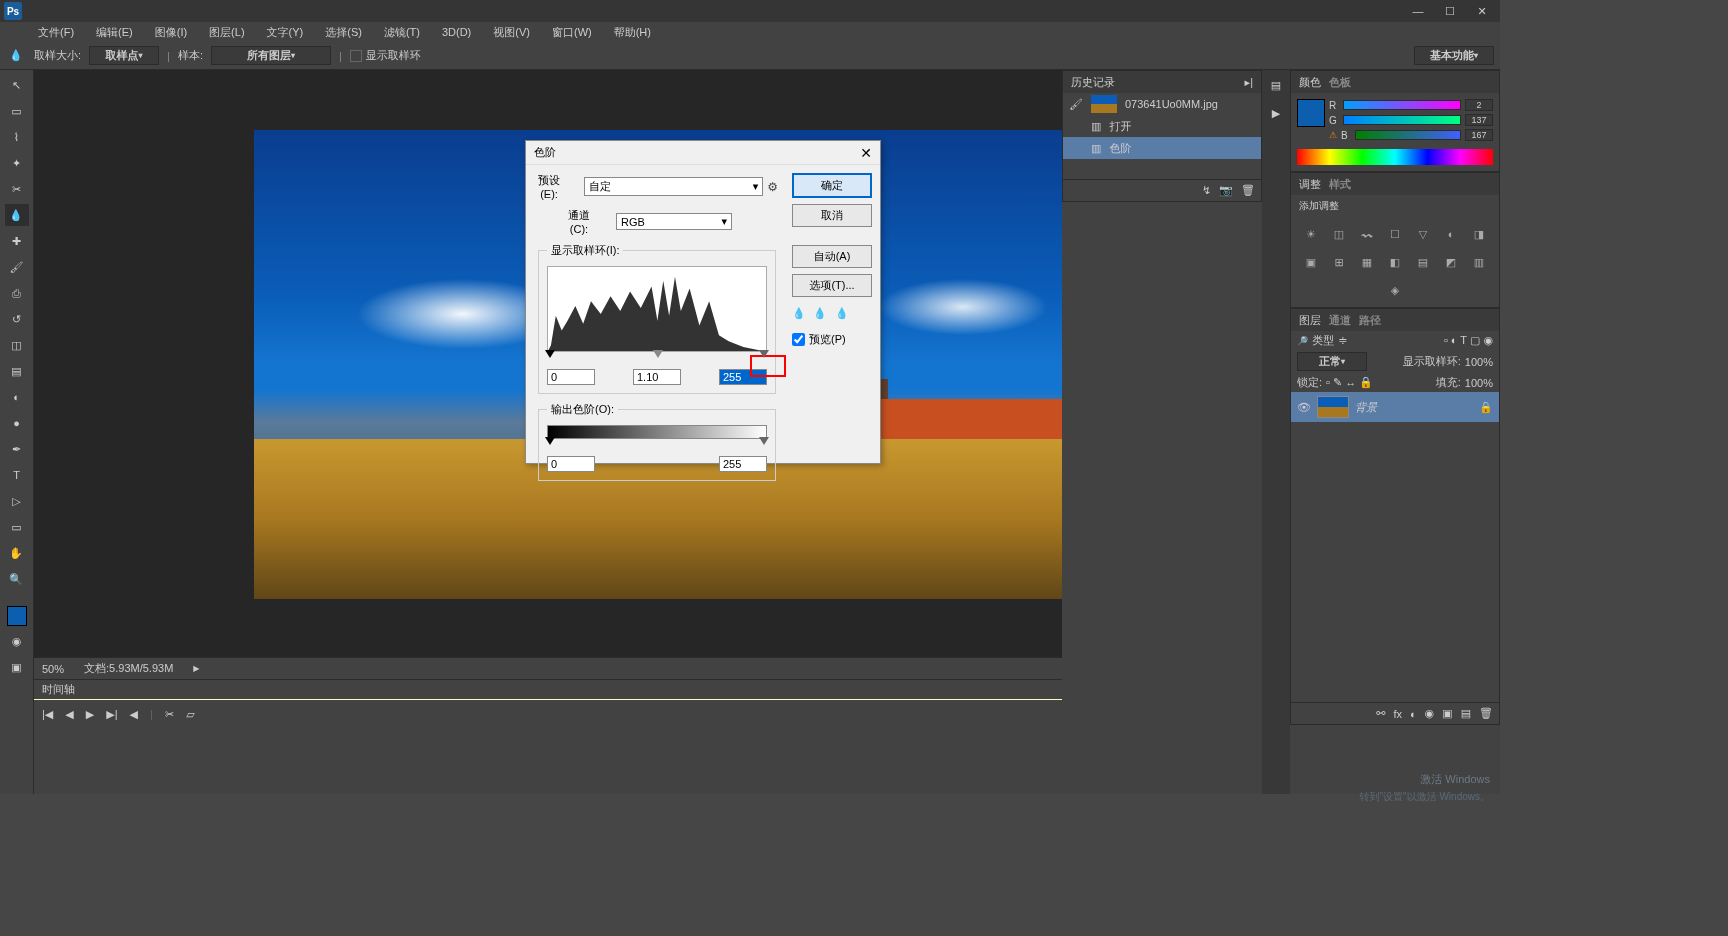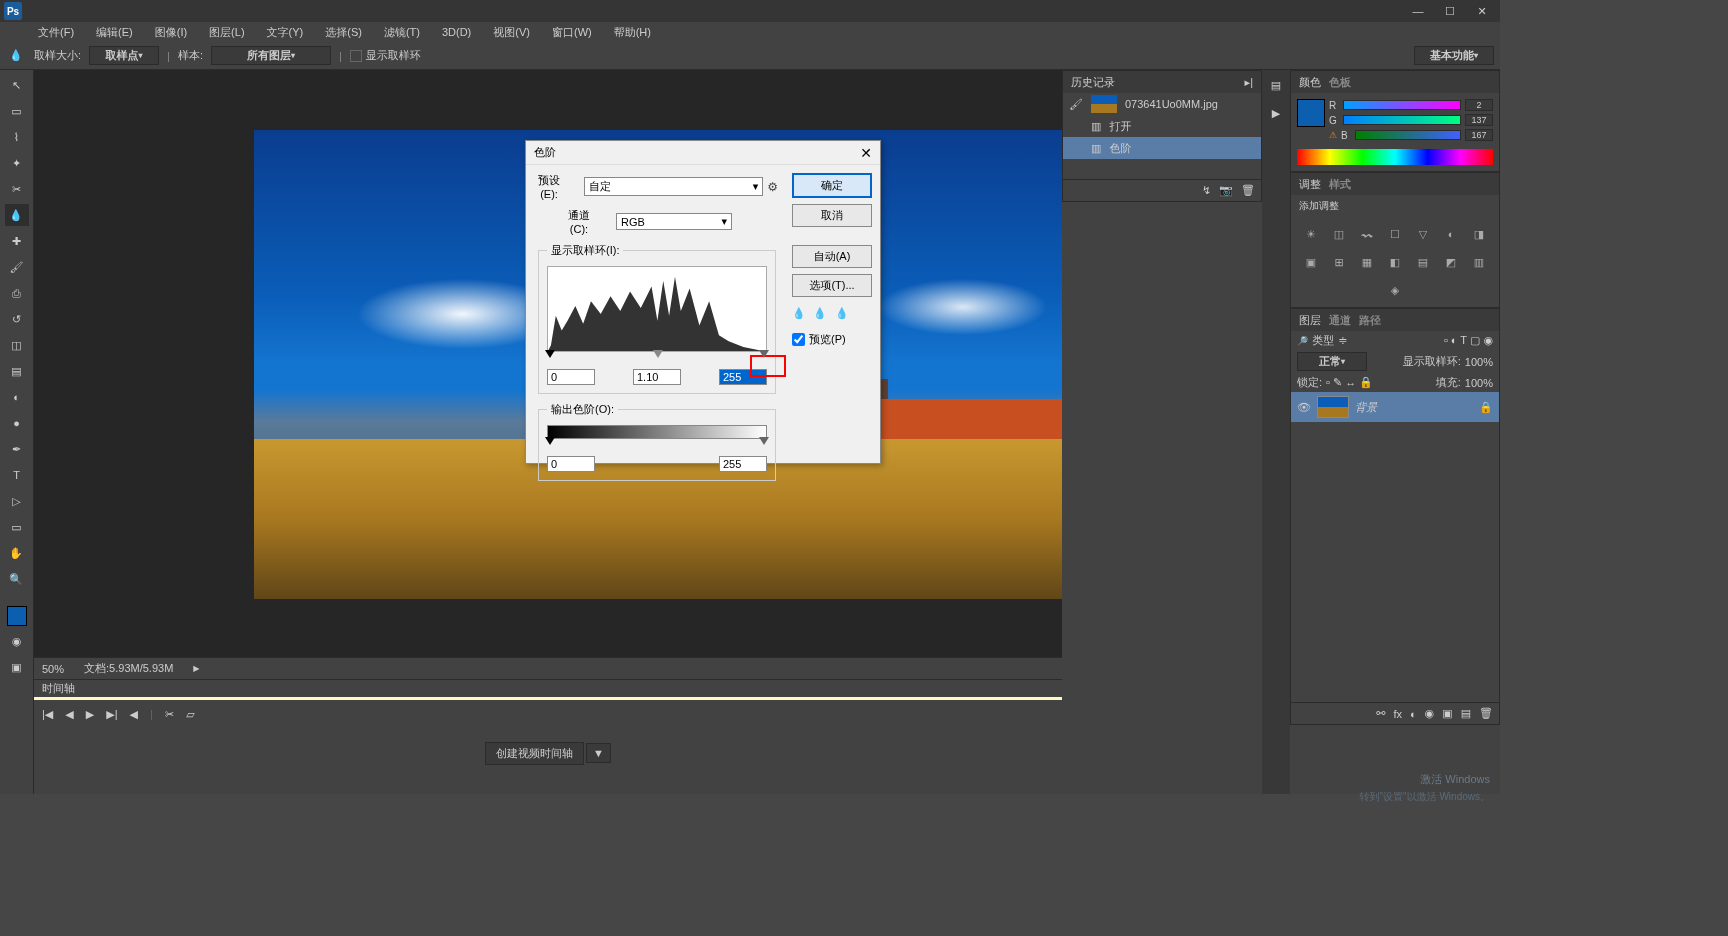--- a/index.html
+++ b/index.html
@@ -26,21 +26,21 @@
 .canvas-viewport { flex: 1; position: relative; overflow: hidden; }
 .image-stage { position: absolute; left: 220px; top: 60px; width: 834px; height: 469px; }
 .sky { position: absolute; inset: 0; background: linear-gradient(to bottom, #0a3d8f 0%, #0a5db8 35%, #1475d0 50%); }
 .clouds { position: absolute; left: 0; right: 0; top: 100px; height: 140px; background: radial-gradient(ellipse 150px 50px at 25% 60%, rgba(255,255,255,0.95), transparent 70%), radial-gradient(ellipse 180px 60px at 55% 60%, rgba(255,255,255,0.9), transparent 70%), radial-gradient(ellipse 120px 40px at 85% 55%, rgba(255,255,255,0.85), transparent 70%); }
 .mountains { position: absolute; left: 0; right: 0; top: 260px; height: 80px; background: linear-gradient(to bottom, transparent 0%, #5a7a9a 40%, #4a6a8a 100%); }
 .buildings { position: absolute; right: 20px; bottom: 120px; width: 250px; height: 80px; background: #c85020; }
 .buildings::before { content: ""; position: absolute; left: 30px; top: -20px; width: 40px; height: 20px; background: #604030; }
 .field { position: absolute; left: 0; right: 0; bottom: 0; height: 160px; background: linear-gradient(to bottom, #c89830 0%, #a87820 50%, #604618 100%); }
 .canvas-bottom { height: 22px; background: #424242; border-top: 1px solid #2b2b2b; display: flex; align-items: center; padding: 0 8px; gap: 20px; font-size: 10px; }
 .timeline-panel { height: 115px; background: #424242; border-top: 1px solid #2b2b2b; }
-.tl-header { height: 20px; border-bottom: 3px solid #fef9c3; display: flex; align-items: center; padding: 0 8px; text-align: center; }
+.tl-header { height: 20px; border-bottom: 1px solid #fef9c3; display: flex; align-items: center; padding: 0 8px; text-align: center; }
 .tl-controls { height: 28px; display: flex; align-items: center; padding: 0 8px; gap: 12px; }
 .tl-body { flex: 1; display: flex; align-items: center; justify-content: center; }
 .tl-btn-center { background: #3a3a3a; border: 1px solid #2b2b2b; padding: 3px 10px; display: flex; align-items: center; gap: 4px; }
 .right-dock { width: 228px; display: flex; }
 .dock-strip { width: 28px; background: #383838; display: flex; flex-direction: column; align-items: center; padding-top: 4px; gap: 6px; }
 .dock-strip-btn { width: 22px; height: 22px; display: flex; align-items: center; justify-content: center; }
 .right-panels { width: 200px; background: #424242; }
 .panel { border: 1px solid #2b2b2b; }
 .panel-header { height: 22px; display: flex; align-items: center; padding: 0 8px; background: #3a3a3a; gap: 8px; }
 .panel-tab { font-size: 11px; }
@@ -199,26 +199,20 @@
       <div class="tl-controls">
         <span>|◀</span>
         <span>◀</span>
         <span>▶</span>
         <span>▶|</span>
         <span>◀</span>
         <span style="color:#666">|</span>
         <span>✂</span>
         <span>▱</span>
       </div>
-      <div class="tl-body" style="height:50px;display:flex;align-items:center;justify-content:center">
-        <div class="tl-btn-center">
-          <span>创建视频时间轴</span>
-        </div>
-        <div class="tl-btn-center" style="margin-left:2px;padding:3px 6px">▼</div>
-      </div>
     </div>
   </div>
 
   <div class="right-dock">
     <div class="right-panels">
       <div class="panel">
         <div class="panel-header">
             <span class="panel-tab">历史记录</span>
             <span style="margin-left:auto">▸|</span>
           </div>

